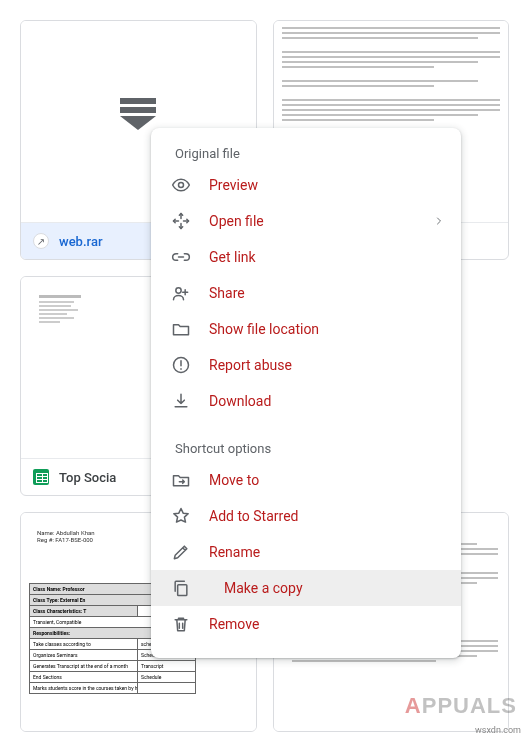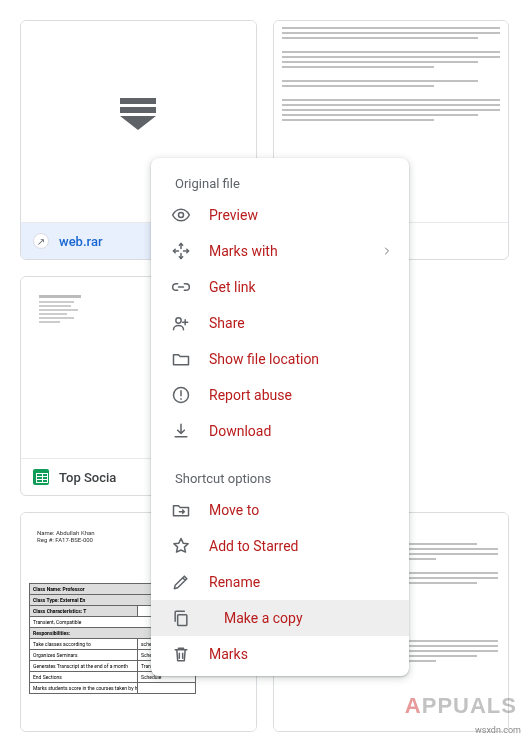--- a/index.html
+++ b/index.html
@@ -133,28 +133,28 @@
       flex-shrink: 0;
     }
     .doc-icon::after{
       content:"";position:absolute;top:4px;left:3px;width:10px;height:1px;background:#fff;
       box-shadow:0 3px 0 #fff,0 6px 0 #fff;
     }
 
     
     .ctx {
       position: absolute;
-      top: 158px;
+      top: 128px;
       left: 151px;
-      width: 258px;
+      width: 310px;
       background: #fff;
       border-radius: 8px;
       box-shadow: 0 2px 6px 2px rgba(60,64,67,.15), 0 1px 2px rgba(60,64,67,.3);
       padding-top: 8px;
-      padding-bottom: 4px;
+      padding-bottom: 16px;
       font-size: 14px;
       color: #3c4043;
     }
     .ctx-header {
       padding: 10px 16px 6px 24px;
       font-size: 13px;
       color: #5f6368;
     }
     .ctx-item {
       display: flex;
@@ -356,21 +356,21 @@
     <span class="lbl">Preview</span>
   </div>
 
   <div class="ctx-item">
     <span class="mi">
       <svg width="20" height="20" viewBox="0 0 24 24">
           <path class="stroke" d="M12 3v6M12 15v6M3 12h6M15 12h6"></path>
           <path class="stroke" d="M12 3l-2 2M12 3l2 2M12 21l-2-2M12 21l2-2M3 12l2-2M3 12l2 2M21 12l-2-2M21 12l-2 2"></path>
         </svg>
     </span>
-    <span class="lbl">Marks with</span>
+    <span class="lbl">Open file</span>
     <span class="chev">
       <svg width="12" height="12" viewBox="0 0 24 24">
           <path class="stroke" d="M9 6l6 6-6 6"></path>
         </svg>
     </span>
   </div>
 
   <div class="ctx-item">
     <span class="mi">
       <svg width="20" height="20" viewBox="0 0 24 24">
@@ -460,20 +460,20 @@
     </span>
     <span class="lbl">Make a copy</span>
   </div>
 
   <div class="ctx-item">
     <span class="mi">
       <svg width="20" height="20" viewBox="0 0 24 24">
           <path class="stroke" d="M5 7h14M9 7V5h6v2M7 7l1 13h8l1-13M10 11v6M14 11v6"></path>
         </svg>
     </span>
-    <span class="lbl">Marks</span>
+    <span class="lbl">Remove</span>
   </div>
 </div>
 
 <div class="watermark">
   <span class="red">A</span><span>PPUALS</span>
 </div>
 <div class="wxdn">wsxdn.com</div>
 
 </body></html>

